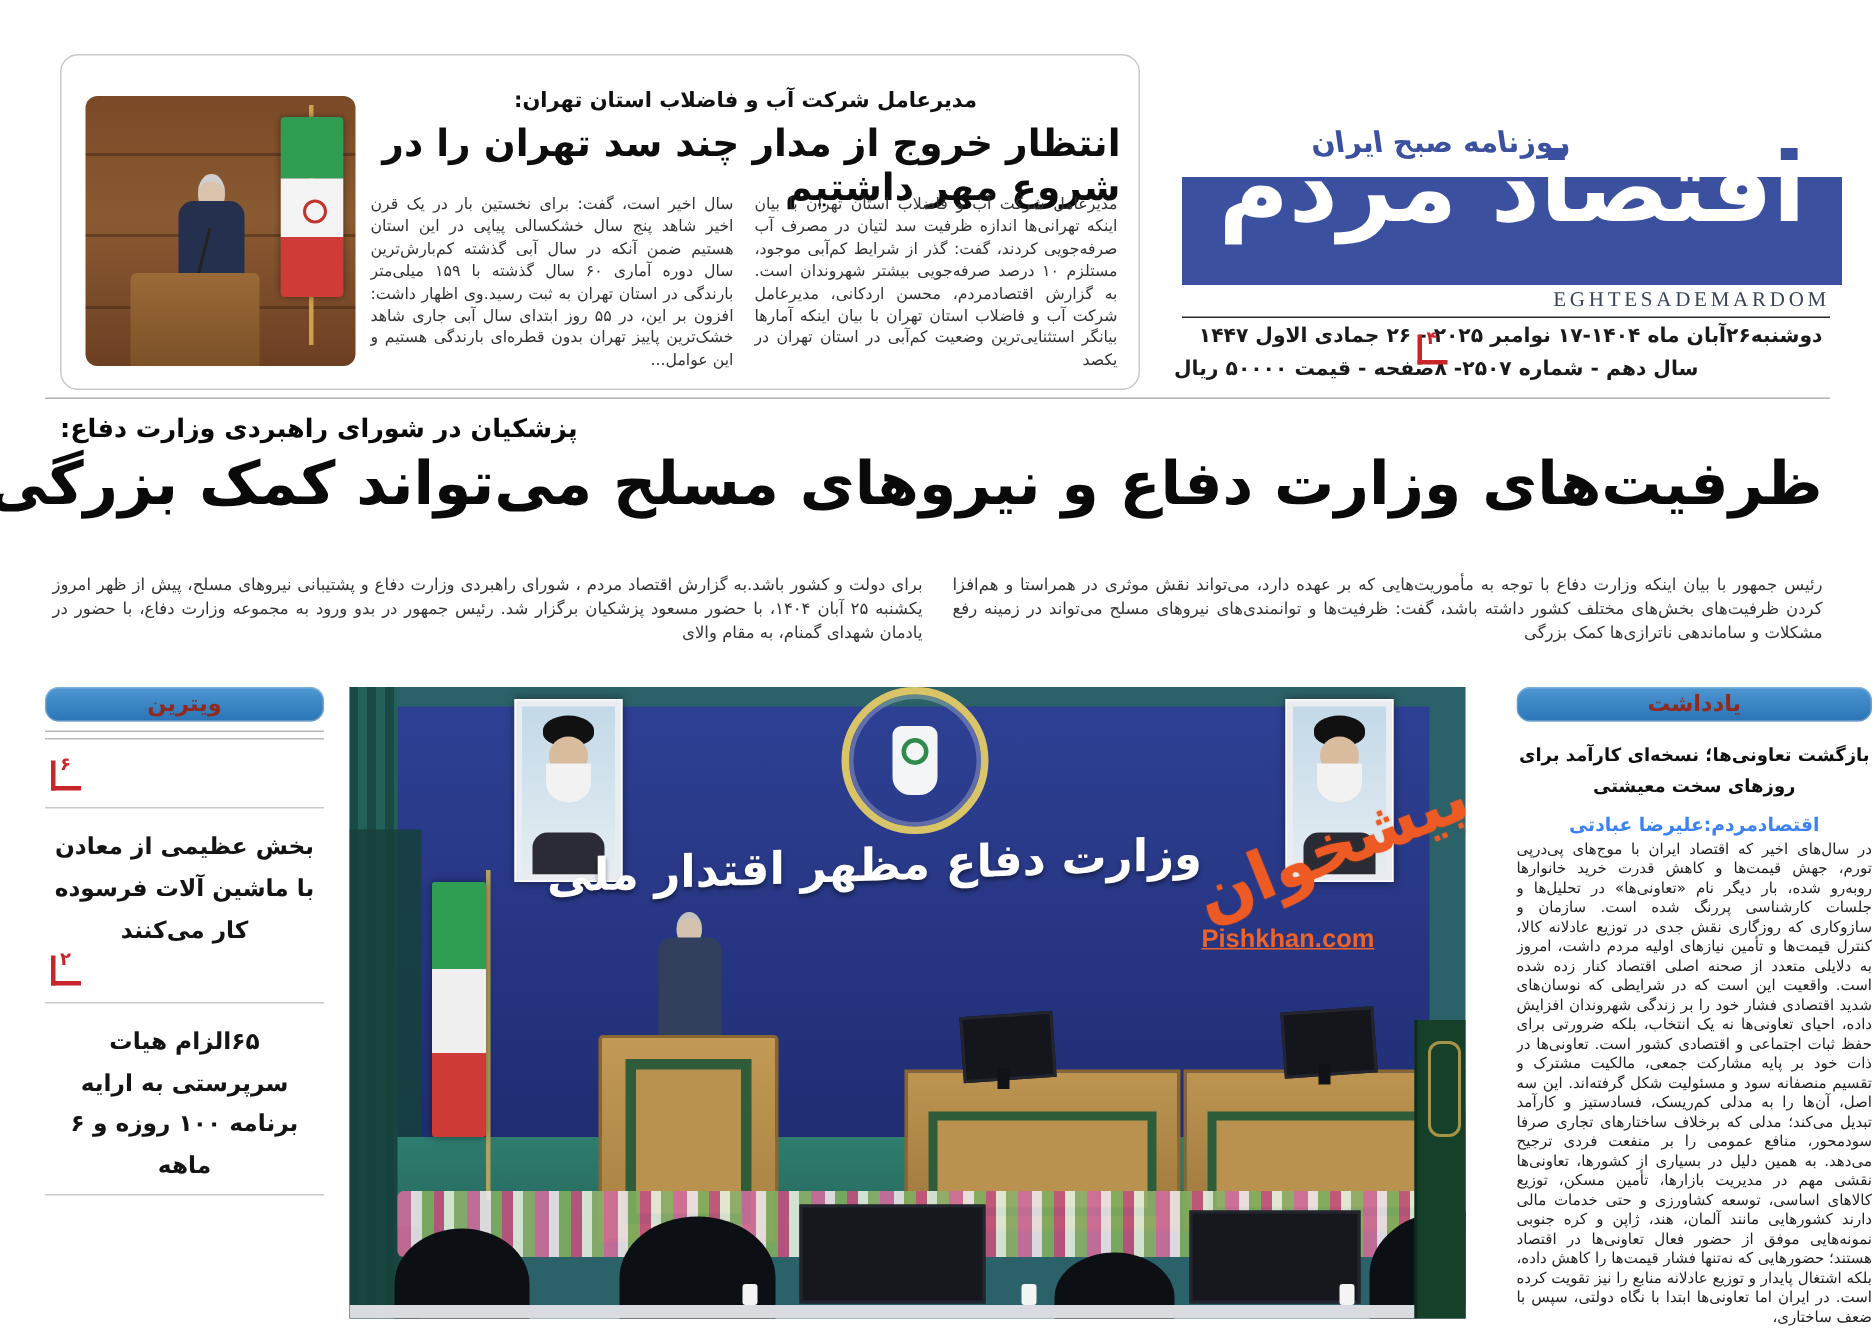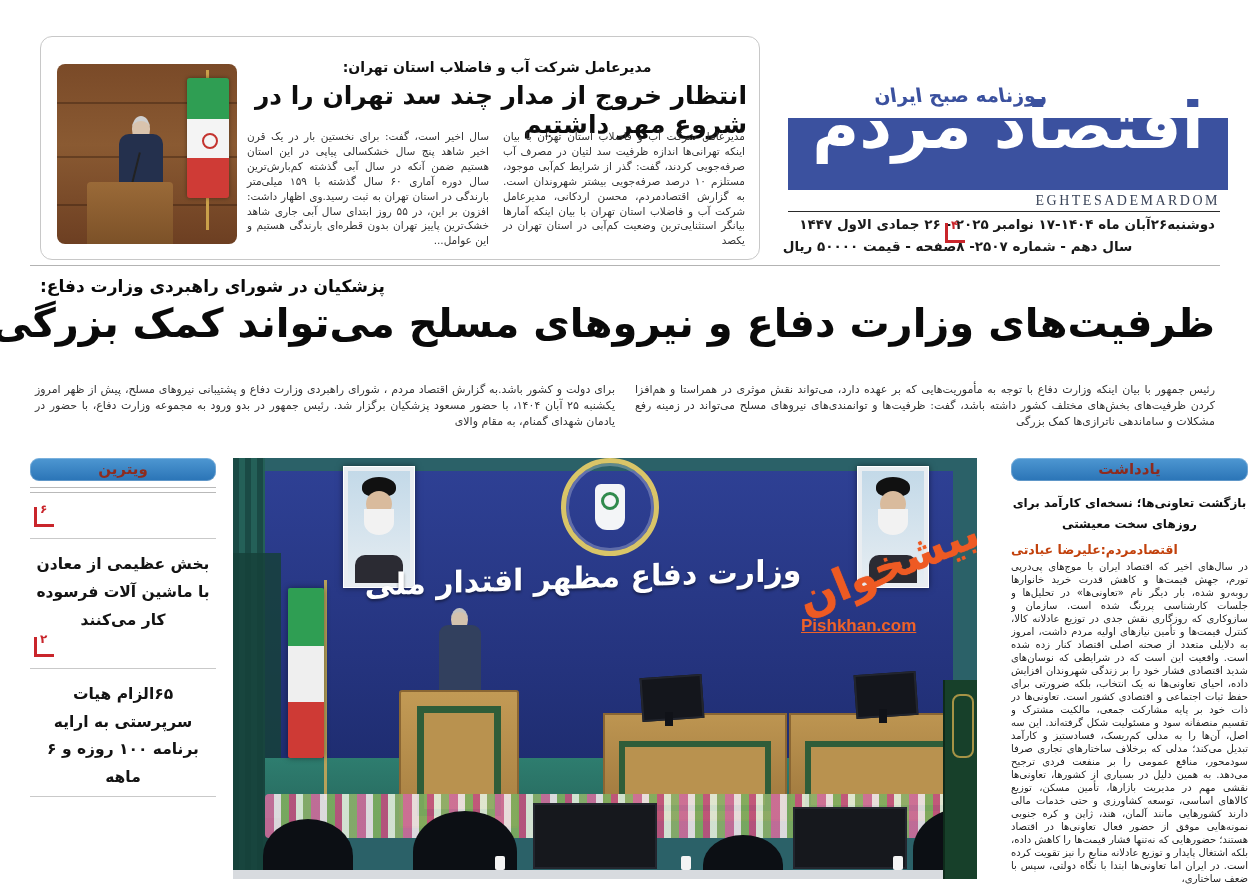--- a/index.html
+++ b/index.html
@@ -65,21 +65,21 @@
   
   .vitrine{left:30px;top:458px;width:186px;height:434px;overflow:hidden;}
   .v-lines{margin-top:6px;border-top:1px solid #b9b9b9;height:4px;border-bottom:1px solid #b9b9b9;}
   .v-item{border-bottom:1px solid #c9c9c9;padding:12px 2px 4px;}
   .v-title{text-align:center;font-size:15.5px;font-weight:bold;line-height:1.8;color:#141414;}
   .v-mark{direction:ltr;text-align:left;padding:2px 0 3px 2px;}
 
   
   .note{left:985px;top:458px;width:237px;height:434px;overflow:hidden;margin-left:26px;}
   .n-title{margin-top:12px;text-align:center;font-size:12px;font-weight:800;line-height:1.72;color:#101010;}
-  .n-byline{margin-top:8px;font-size:12.5px;font-weight:bold;color:#c2410c;text-align:left;}
+  .n-byline{margin-top:8px;font-size:12.5px;font-weight:bold;color:#3b82f6;text-align:center;}
   .n-body{margin-top:3px;font-size:10px;line-height:1.3;text-align:justify;color:#222;}
 
   
   .photo{left:233px;top:458px;width:744px;height:421px;overflow:hidden;background:#2b6168;}
   .ph-backdrop{position:absolute;left:30px;top:13px;width:690px;height:335px;
     background:linear-gradient(180deg,#2e4094 0%,#25347f 55%,#1c2a6b 100%);}
   .ph-curtain{position:absolute;left:0;top:0;width:32px;height:421px;
     background:repeating-linear-gradient(90deg,#1a4a45 0 6px,#246058 6px 12px);}
   .ph-curtain2{position:absolute;left:0;top:95px;width:48px;height:326px;background:#16413a;opacity:.85;}
   .portrait{position:absolute;width:62px;height:112px;background:#e9edf1;border:1px solid #fff;

